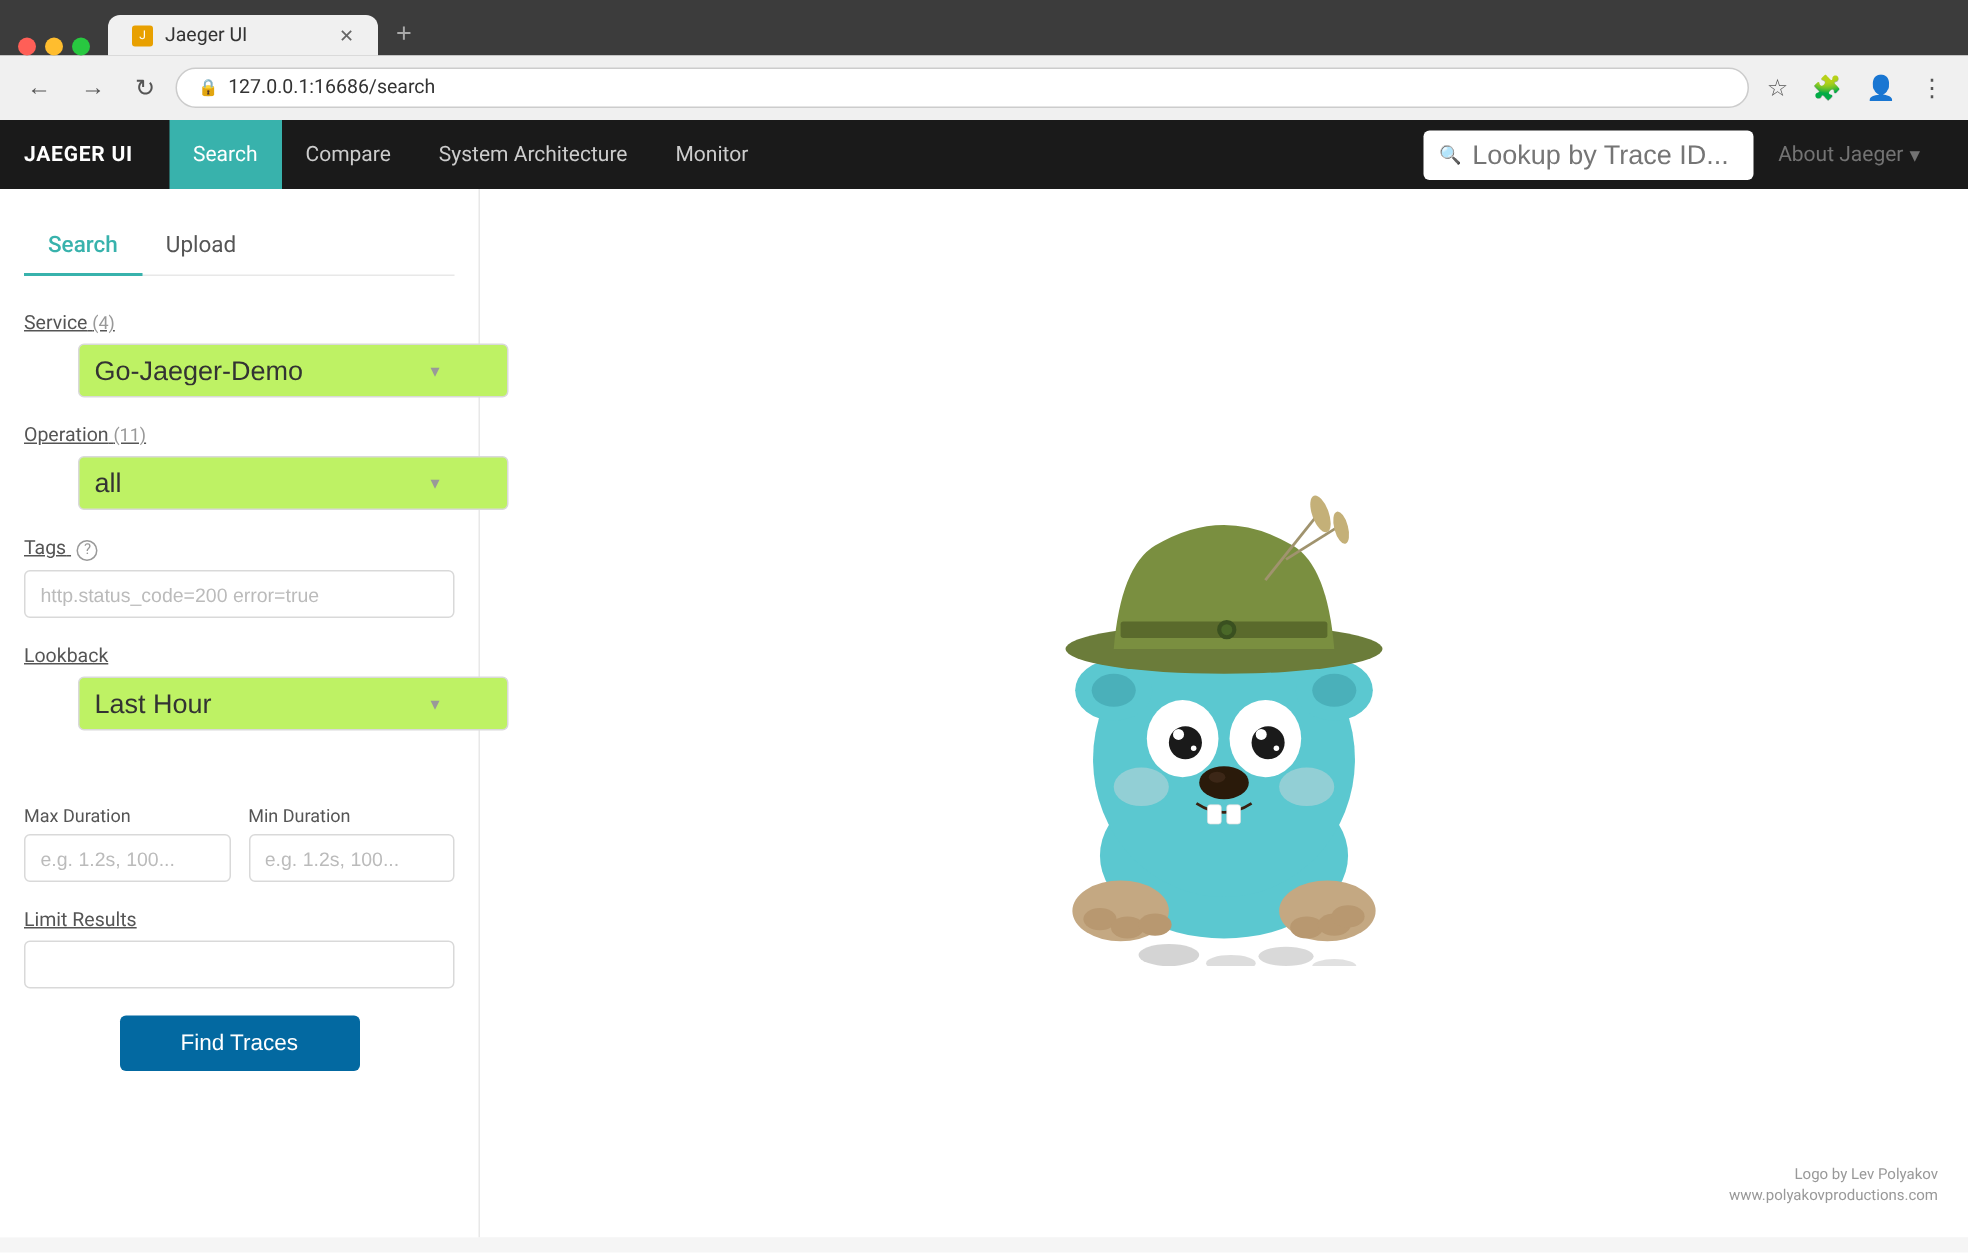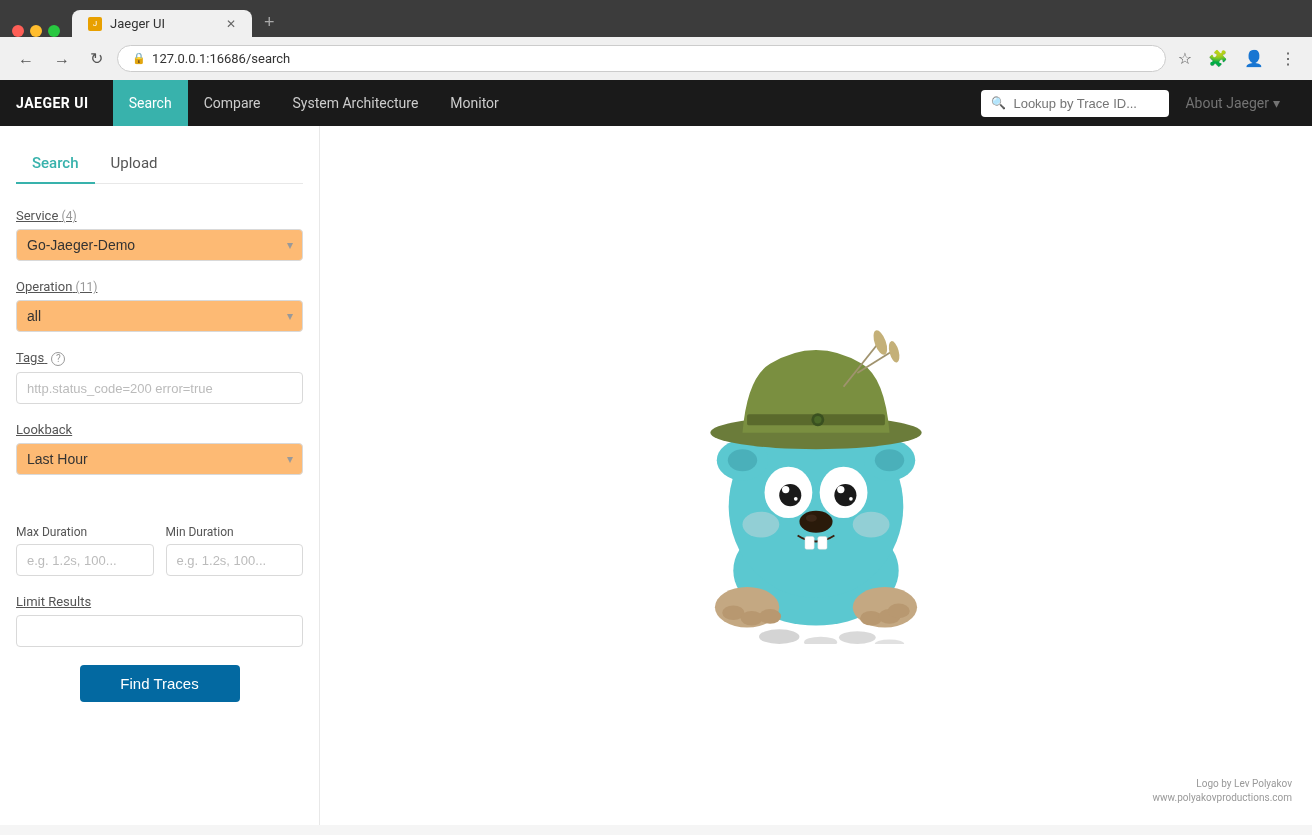--- a/index.html
+++ b/index.html
@@ -85,23 +85,23 @@
     .nav-search-box {
       margin-left: auto;
       display: flex;
       align-items: center;
     }
     .trace-lookup {
       background: white;
       border: none;
       border-radius: 4px;
       padding: 6px 14px 6px 32px;
-      font-size: 13px;
+      font-size: 18px;
       color: #0f172a;
-      width: 188px;
+      width: 220px;
       outline: none;
     }
     .trace-lookup-wrap {
       position: relative;
       display: flex;
       align-items: center;
     }
     .trace-lookup-wrap .search-icon-small {
       position: absolute;
       left: 10px;
@@ -176,28 +176,29 @@
       line-height: 12px;
       cursor: pointer;
       margin-left: 4px;
     }
 
     .form-select {
       width: 100%;
       padding: 7px 30px 7px 10px;
       border: 1px solid #d9d9d9;
       border-radius: 4px;
-      font-size: 14px;
+      font-size: 18px;
       color: #333;
-      background: #fdba74;
+      background: #bef264;
       appearance: none;
       -webkit-appearance: none;
       cursor: pointer;
       outline: none;
       position: relative;
+      margin-left: 36px;
     }
     .select-wrapper {
       position: relative;
     }
     .select-wrapper::after {
       content: '▾';
       position: absolute;
       right: 10px;
       top: 50%;
       transform: translateY(-50%);

